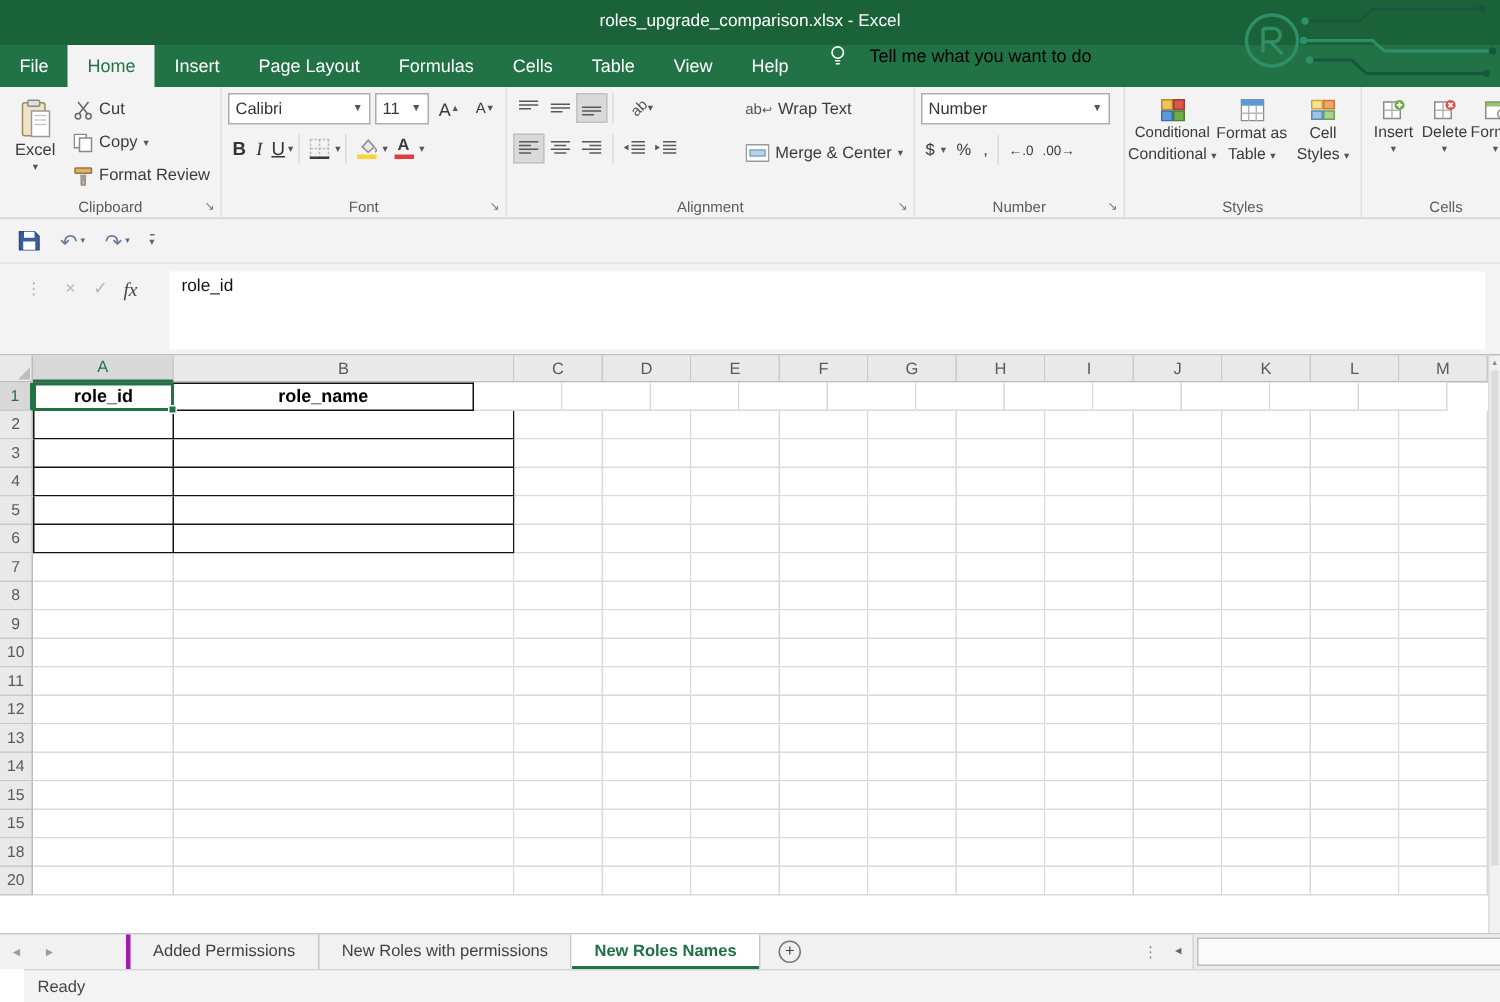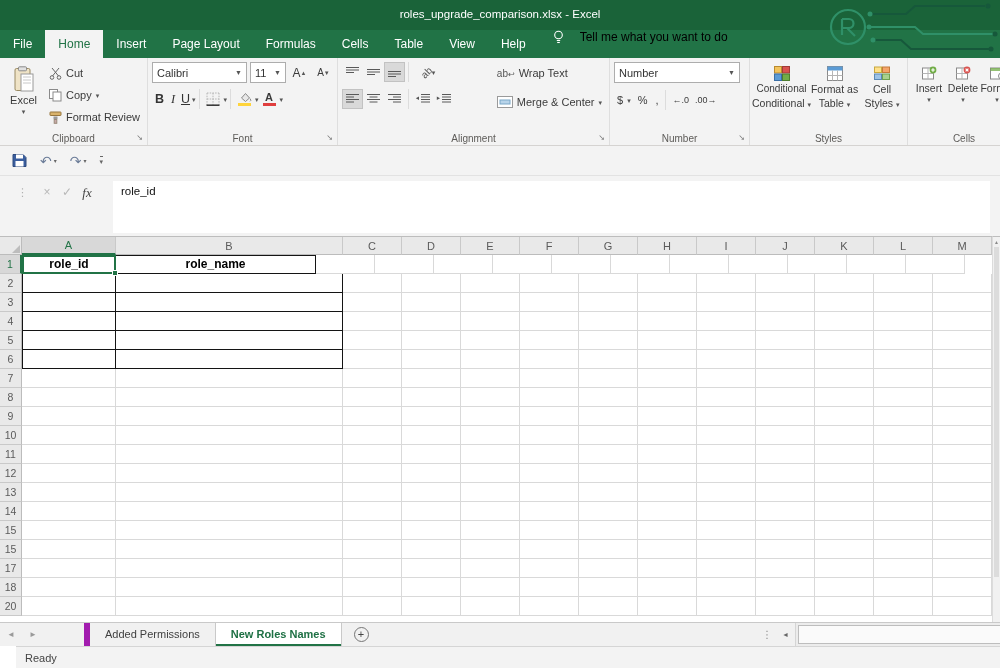--- a/index.html
+++ b/index.html
@@ -69,21 +69,21 @@
 .cell.tbl-left{border-left:1px solid #141414}
 .cell.hval{font-weight:bold;text-align:center;line-height:17px;font-size:12px;color:#000}
 .selring{position:absolute;inset:-1px;border:2px solid #217346;z-index:3;pointer-events:none}
 .fillhandle{position:absolute;right:-3px;bottom:-3px;width:6px;height:6px;background:#217346;border:1px solid #fff;z-index:4}
 .vscroll{position:absolute;top:236px;left:992px;width:8px;height:386px;background:#f1f1f1;border-left:1px solid #dcdcdc;border-top:1px solid #bdbdbd}
 .vsup{font-size:5px;color:#8a8a8a;text-align:center;line-height:10px}
 .vthumb{margin:0 1px;height:330px;background:#dcdcdc}
 
 .tabbar{position:absolute;top:622px;left:0;width:1000px;height:24px;background:#f1f1f1;border-top:1px solid #c9c9c9;display:flex;align-items:stretch}
 .navbtn{width:22px;text-align:center;line-height:23px;font-size:8px;color:#9a9a9a}
-#sheet-tabs{display:flex;margin-left:40px;border-left:6px solid #a21caf}
+#sheet-tabs{display:flex;margin-left:40px;border-left:3px solid #a21caf}
 .stab{padding:0 15px;line-height:23px;font-size:11px;color:#3f3f3f;border-right:1px solid #c9c9c9;white-space:nowrap}
 .stab.active{background:#fff;color:#1e7044;font-weight:bold;box-shadow:inset 0 -2px 0 #217346}
 .addsheet{width:15px;height:15px;border:1px solid #767676;border-radius:50%;margin:4px 0 0 12px;line-height:13px;text-align:center;font-size:11px;color:#444;flex:none}
 .hsc{margin-left:auto;display:flex;align-items:center;width:242px}
 .hdots{color:#8a8a8a;font-size:10px;padding:0 4px}
 .harrow{font-size:7px;color:#666;padding:0 6px}
 .htrack{flex:1;height:100%;background:#ececec;border-left:1px solid #d5d5d5;position:relative}
 .hthumb{position:absolute;left:2px;top:2px;bottom:2px;width:205px;background:#fafafa;border:1px solid #bdbdbd}
 
 .statusbar{position:absolute;top:646px;left:16px;width:1000px;height:22px;background:#f3f3f3;border-top:1px solid #d5d5d5;display:flex;align-items:center;padding:0 9px;font-size:11px;color:#444}
@@ -762,36 +762,20 @@
       <div class="cell" style="width: 59px;"></div>
       <div class="cell" style="width: 59px;"></div>
       <div class="cell" style="width: 59px;"></div>
       <div class="cell" style="width: 59px;"></div>
       <div class="cell" style="width: 59px;"></div>
       <div class="cell" style="width: 59px;"></div>
       <div class="cell" style="width: 59px;"></div>
       <div class="cell" style="width: 59px;"></div>
     </div>
     <div class="grow">
-      <div class="rowhead">17</div>
-      <div class="cell" style="width: 94px;"></div>
-      <div class="cell" style="width: 227px;"></div>
-      <div class="cell" style="width: 59px;"></div>
-      <div class="cell" style="width: 59px;"></div>
-      <div class="cell" style="width: 59px;"></div>
-      <div class="cell" style="width: 59px;"></div>
-      <div class="cell" style="width: 59px;"></div>
-      <div class="cell" style="width: 59px;"></div>
-      <div class="cell" style="width: 59px;"></div>
-      <div class="cell" style="width: 59px;"></div>
-      <div class="cell" style="width: 59px;"></div>
-      <div class="cell" style="width: 59px;"></div>
-      <div class="cell" style="width: 59px;"></div>
-    </div>
-    <div class="grow">
       <div class="rowhead">18</div>
       <div class="cell" style="width: 94px;"></div>
       <div class="cell" style="width: 227px;"></div>
       <div class="cell" style="width: 59px;"></div>
       <div class="cell" style="width: 59px;"></div>
       <div class="cell" style="width: 59px;"></div>
       <div class="cell" style="width: 59px;"></div>
       <div class="cell" style="width: 59px;"></div>
       <div class="cell" style="width: 59px;"></div>
       <div class="cell" style="width: 59px;"></div>
@@ -820,20 +804,21 @@
 <div class="vscroll">
   <div class="vsup">▲</div>
   <div class="vthumb"></div>
 </div>
 
 <div class="tabbar">
   <div class="navbtn">◄</div>
   <div class="navbtn">►</div>
   <div id="sheet-tabs">
       <div class="stab">Added Permissions</div>
+      <div class="stab">New Roles with permissions</div>
       <div class="stab active">New Roles Names</div>
     </div>
   <div class="addsheet">+</div>
   <div class="hsc">
     <span class="hdots">⋮</span>
     <span class="harrow">◄</span>
     <div class="htrack">
         <div class="hthumb"></div>
       </div>
   </div>

